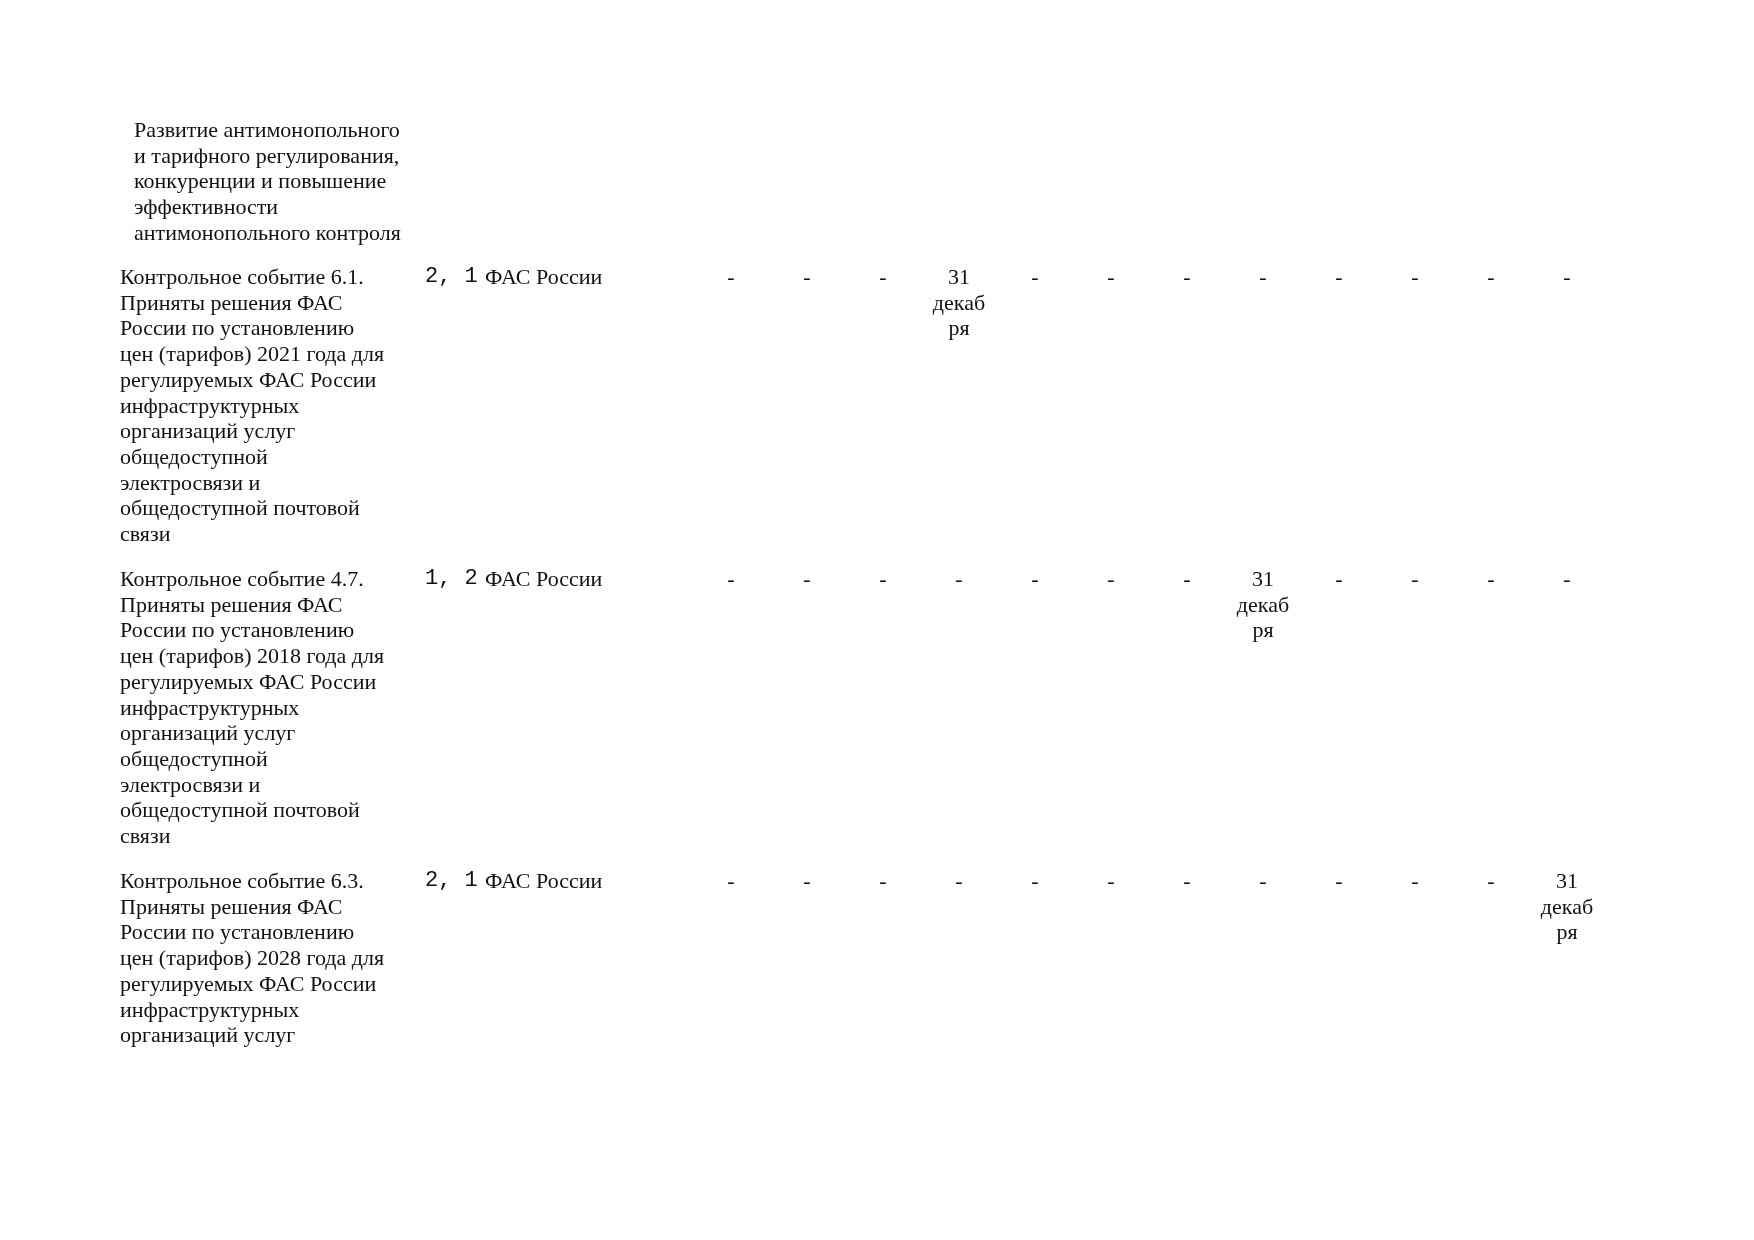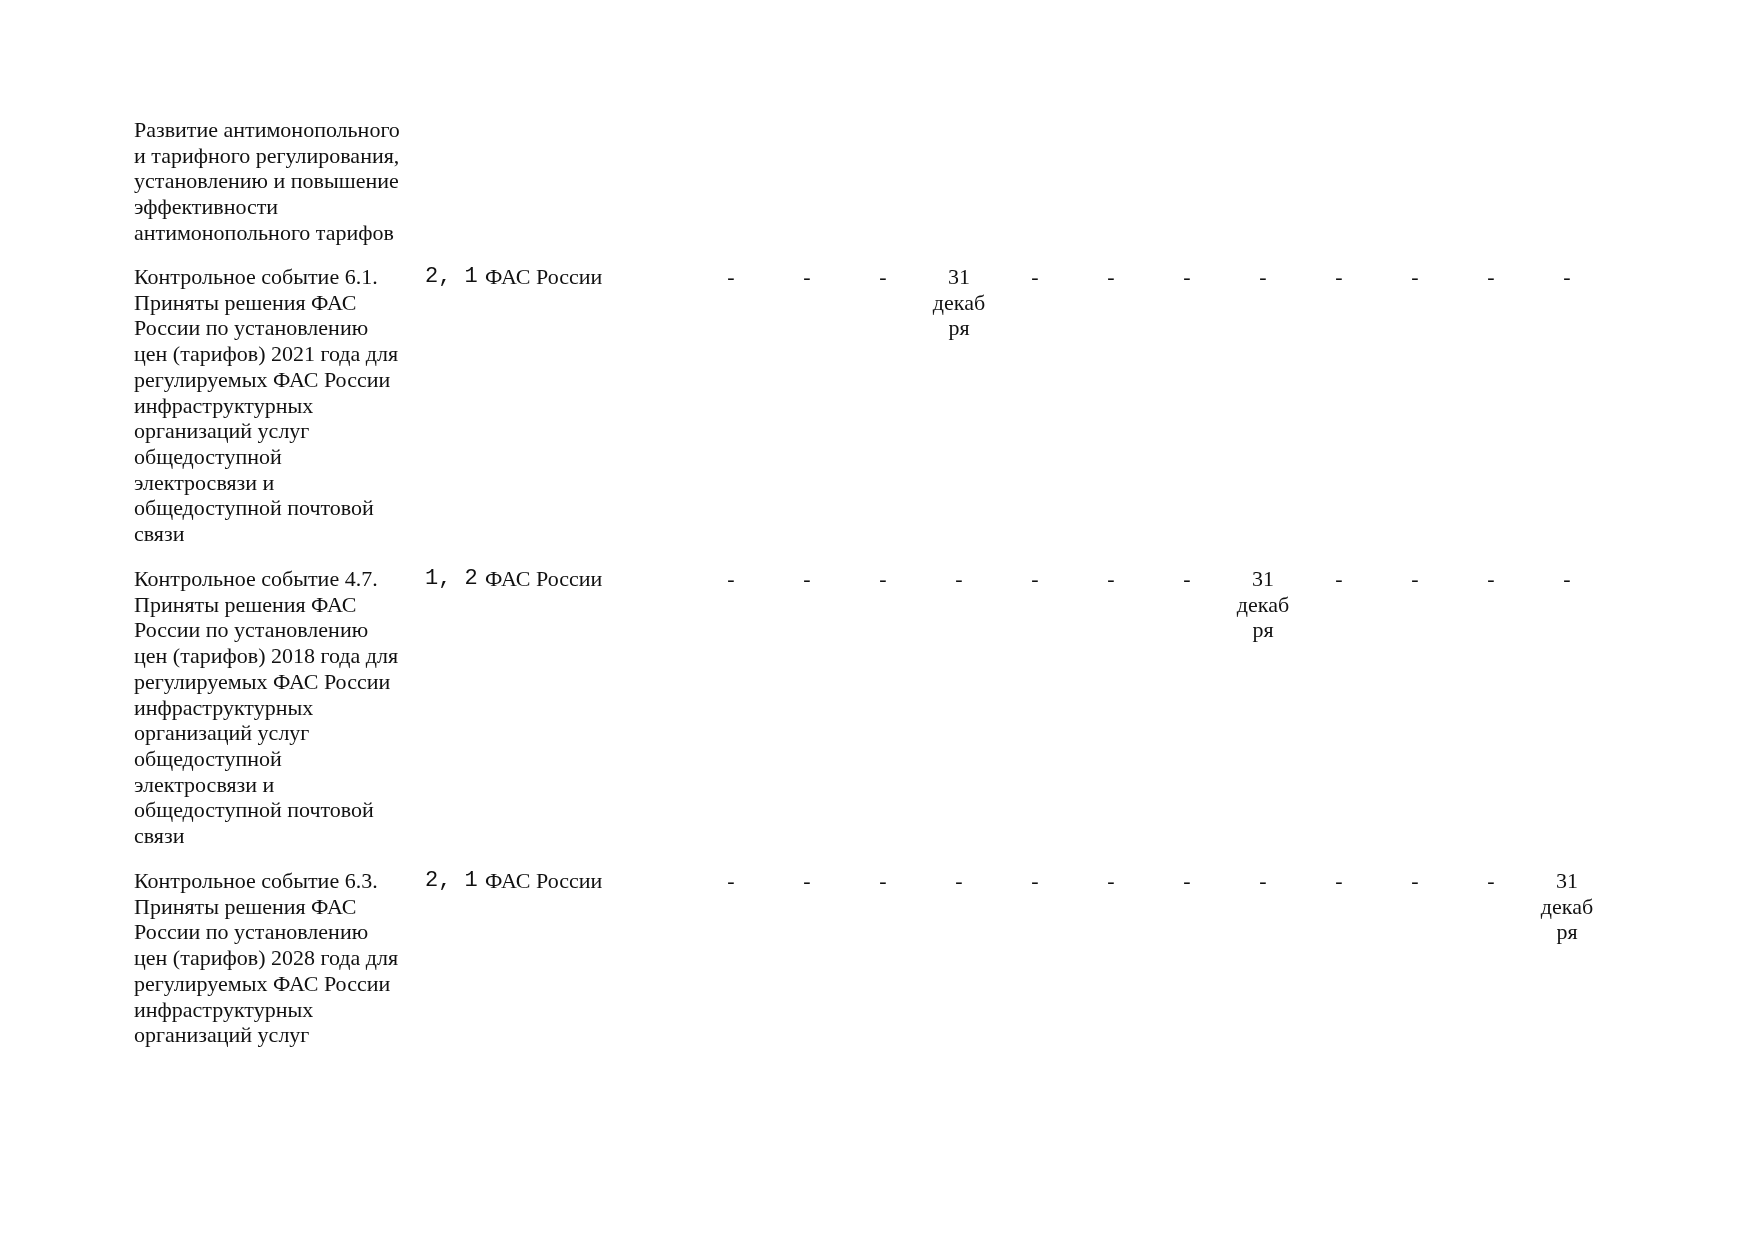--- a/index.html
+++ b/index.html
@@ -4,36 +4,36 @@
 <style>
   html, body { margin: 0; padding: 0; background: #ffffff; }
   body {
     width: 1754px; height: 1240px; overflow: hidden; position: relative;
     font-family: "Liberation Serif", "DejaVu Serif", serif;
     font-size: 22px; line-height: 25.7px; color: #111111;
   }
   .page { position: absolute; left: 0; top: 0; width: 1754px; height: 1240px; overflow: hidden; }
   .section-title { position: absolute; left: 134px; top: 117px; width: 290px; }
   .row { position: absolute; left: 0; width: 1754px; }
-  .col-desc { position: absolute; left: 134px; top: 0; width: 280px; }
+  .col-desc { position: absolute; left: 120px; top: 0; width: 280px; }
   .col-num { position: absolute; left: 425px; top: 0; white-space: nowrap; font-family: Liberation Mono, monospace; }
   .col-org { position: absolute; left: 485px; top: 0; white-space: nowrap; }
   .cell { position: absolute; top: 0; width: 70px; margin-left: -35px; text-align: center; }
   .line { display: block; white-space: nowrap; }
 </style>
 </head>
 <body>
 
 <div class="page">
   <div class="section-title">
     <span class="line">Развитие антимонопольного</span>
     <span class="line">и тарифного регулирования,</span>
-    <span class="line">установлению и повышение</span>
+    <span class="line">конкуренции и повышение</span>
     <span class="line">эффективности</span>
-    <span class="line">антимонопольного тарифов</span>
+    <span class="line">антимонопольного контроля</span>
   </div>
   <div id="rows">
       <div class="row" style="top: 264px;">
         <div class="col-desc">
           <span class="line">Контрольное событие 6.1.</span>
           <span class="line">Приняты решения ФАС</span>
           <span class="line">России по установлению</span>
           <span class="line">цен (тарифов) 2021 года для</span>
           <span class="line">регулируемых ФАС России</span>
           <span class="line">инфраструктурных</span>

